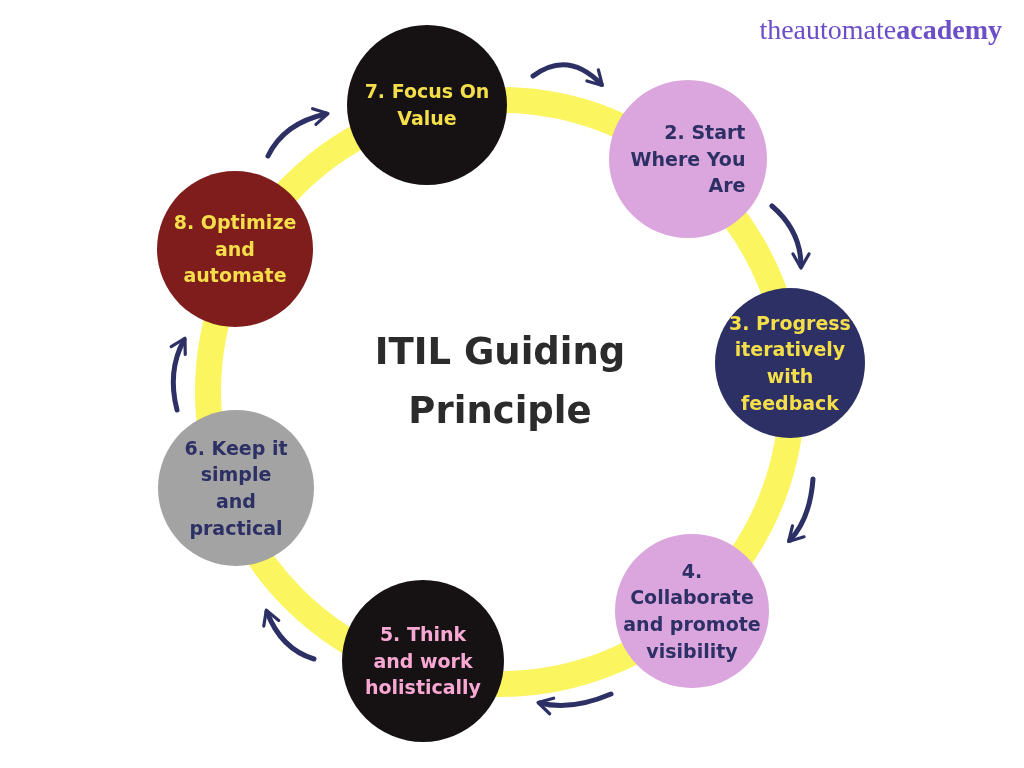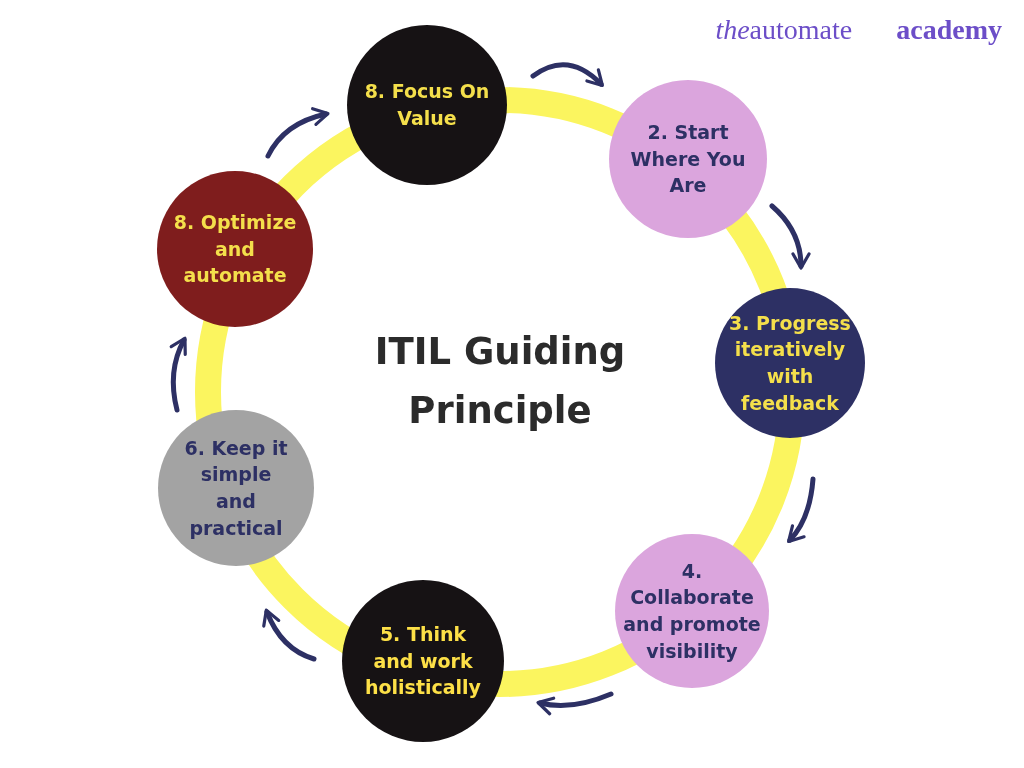--- a/index.html
+++ b/index.html
@@ -22,23 +22,23 @@
   }
   .stage{position:relative;width:1024px;height:768px;background:var(--background);}
 
   
   .logo{
     position:absolute;top:14px;right:22px;
     font-family:"Liberation Serif",serif;
     font-size:28px;color:var(--logo-purple);
     letter-spacing:0px;white-space:nowrap;
   }
-  .logo .logo-the{font-style:italic;font-weight:400;}
+  .logo .logo-the{font-weight:400;}
   .logo .logo-knowledge{font-weight:400;}
-  .logo .logo-academy{font-weight:700;margin-left:44px;}
+  .logo .logo-academy{font-weight:700;}
 
   
   .ring{
     position:absolute;left:195px;top:87px;
     width:558px;height:558px;
     border:26px solid var(--ring-yellow);
     border-radius:50%;
     box-sizing:content-box;
   }
 
@@ -58,21 +58,21 @@
 
   
   .node{
     position:absolute;border-radius:50%;
     display:flex;align-items:center;justify-content:center;
     text-align:center;
     font-size:19px;font-weight:700;line-height:1.4;
     white-space:pre-line;
   }
   .n0{left:347px;top:25px; width:160px;height:160px;}
-  .n1{left:609px;top:80px; width:158px;height:158px;}
+  .n1{left:609px;top:80px; width:158px;height:158px;text-align:right;}
   .n2{left:715px;top:288px;width:150px;height:150px;}
   .n3{left:615px;top:534px;width:154px;height:154px;}
   .n4{left:342px;top:580px;width:162px;height:162px;}
   .n5{left:158px;top:410px;width:156px;height:156px;}
   .n6{left:157px;top:171px;width:156px;height:156px;}
 </style>
 </head>
 <body>
 
 <div class="stage">
@@ -89,34 +89,34 @@
     </defs>
     <path class="arrow" d="M533 76 Q568 50 601 84" marker-end="url(#ah)"></path>
     <path class="arrow" d="M772 206 Q801 231 801 266" marker-end="url(#ah)"></path>
     <path class="arrow" d="M813 479 Q810 519 790 540" marker-end="url(#ah)"></path>
     <path class="arrow" d="M611 694 Q571 711 540 703" marker-end="url(#ah)"></path>
     <path class="arrow" d="M314 659 Q281 649 267 612" marker-end="url(#ah)"></path>
     <path class="arrow" d="M177 410 Q167 371 184 340" marker-end="url(#ah)"></path>
     <path class="arrow" d="M268 156 Q284 123 326 114" marker-end="url(#ah)"></path>
   </svg>
 
-  <div class="node n0" style="background: rgb(22, 18, 20); color: rgb(244, 223, 75);">8. Focus On
+  <div class="node n0" style="background: rgb(22, 18, 20); color: rgb(244, 223, 75);">7. Focus On
 Value</div>
   <div class="node n1" style="background: rgb(219, 165, 221); color: rgb(45, 48, 100);">2. Start
 Where You
 Are</div>
   <div class="node n2" style="background: rgb(45, 48, 100); color: rgb(244, 223, 75);">3. Progress
 iteratively
 with
 feedback</div>
   <div class="node n3" style="background: rgb(219, 165, 221); color: rgb(45, 48, 100);">4.
 Collaborate
 and promote
 visibility</div>
-  <div class="node n4" style="background: rgb(22, 18, 20); color: #fde047;">5. Think
+  <div class="node n4" style="background: rgb(22, 18, 20); color: #f9a8d4;">5. Think
 and work
 holistically</div>
   <div class="node n5" style="background: #a3a3a3; color: rgb(45, 48, 100);">6. Keep it
 simple
 and
 practical</div>
   <div class="node n6" style="background: #7f1d1d; color: rgb(244, 223, 75);">8. Optimize
 and
 automate</div>
 

